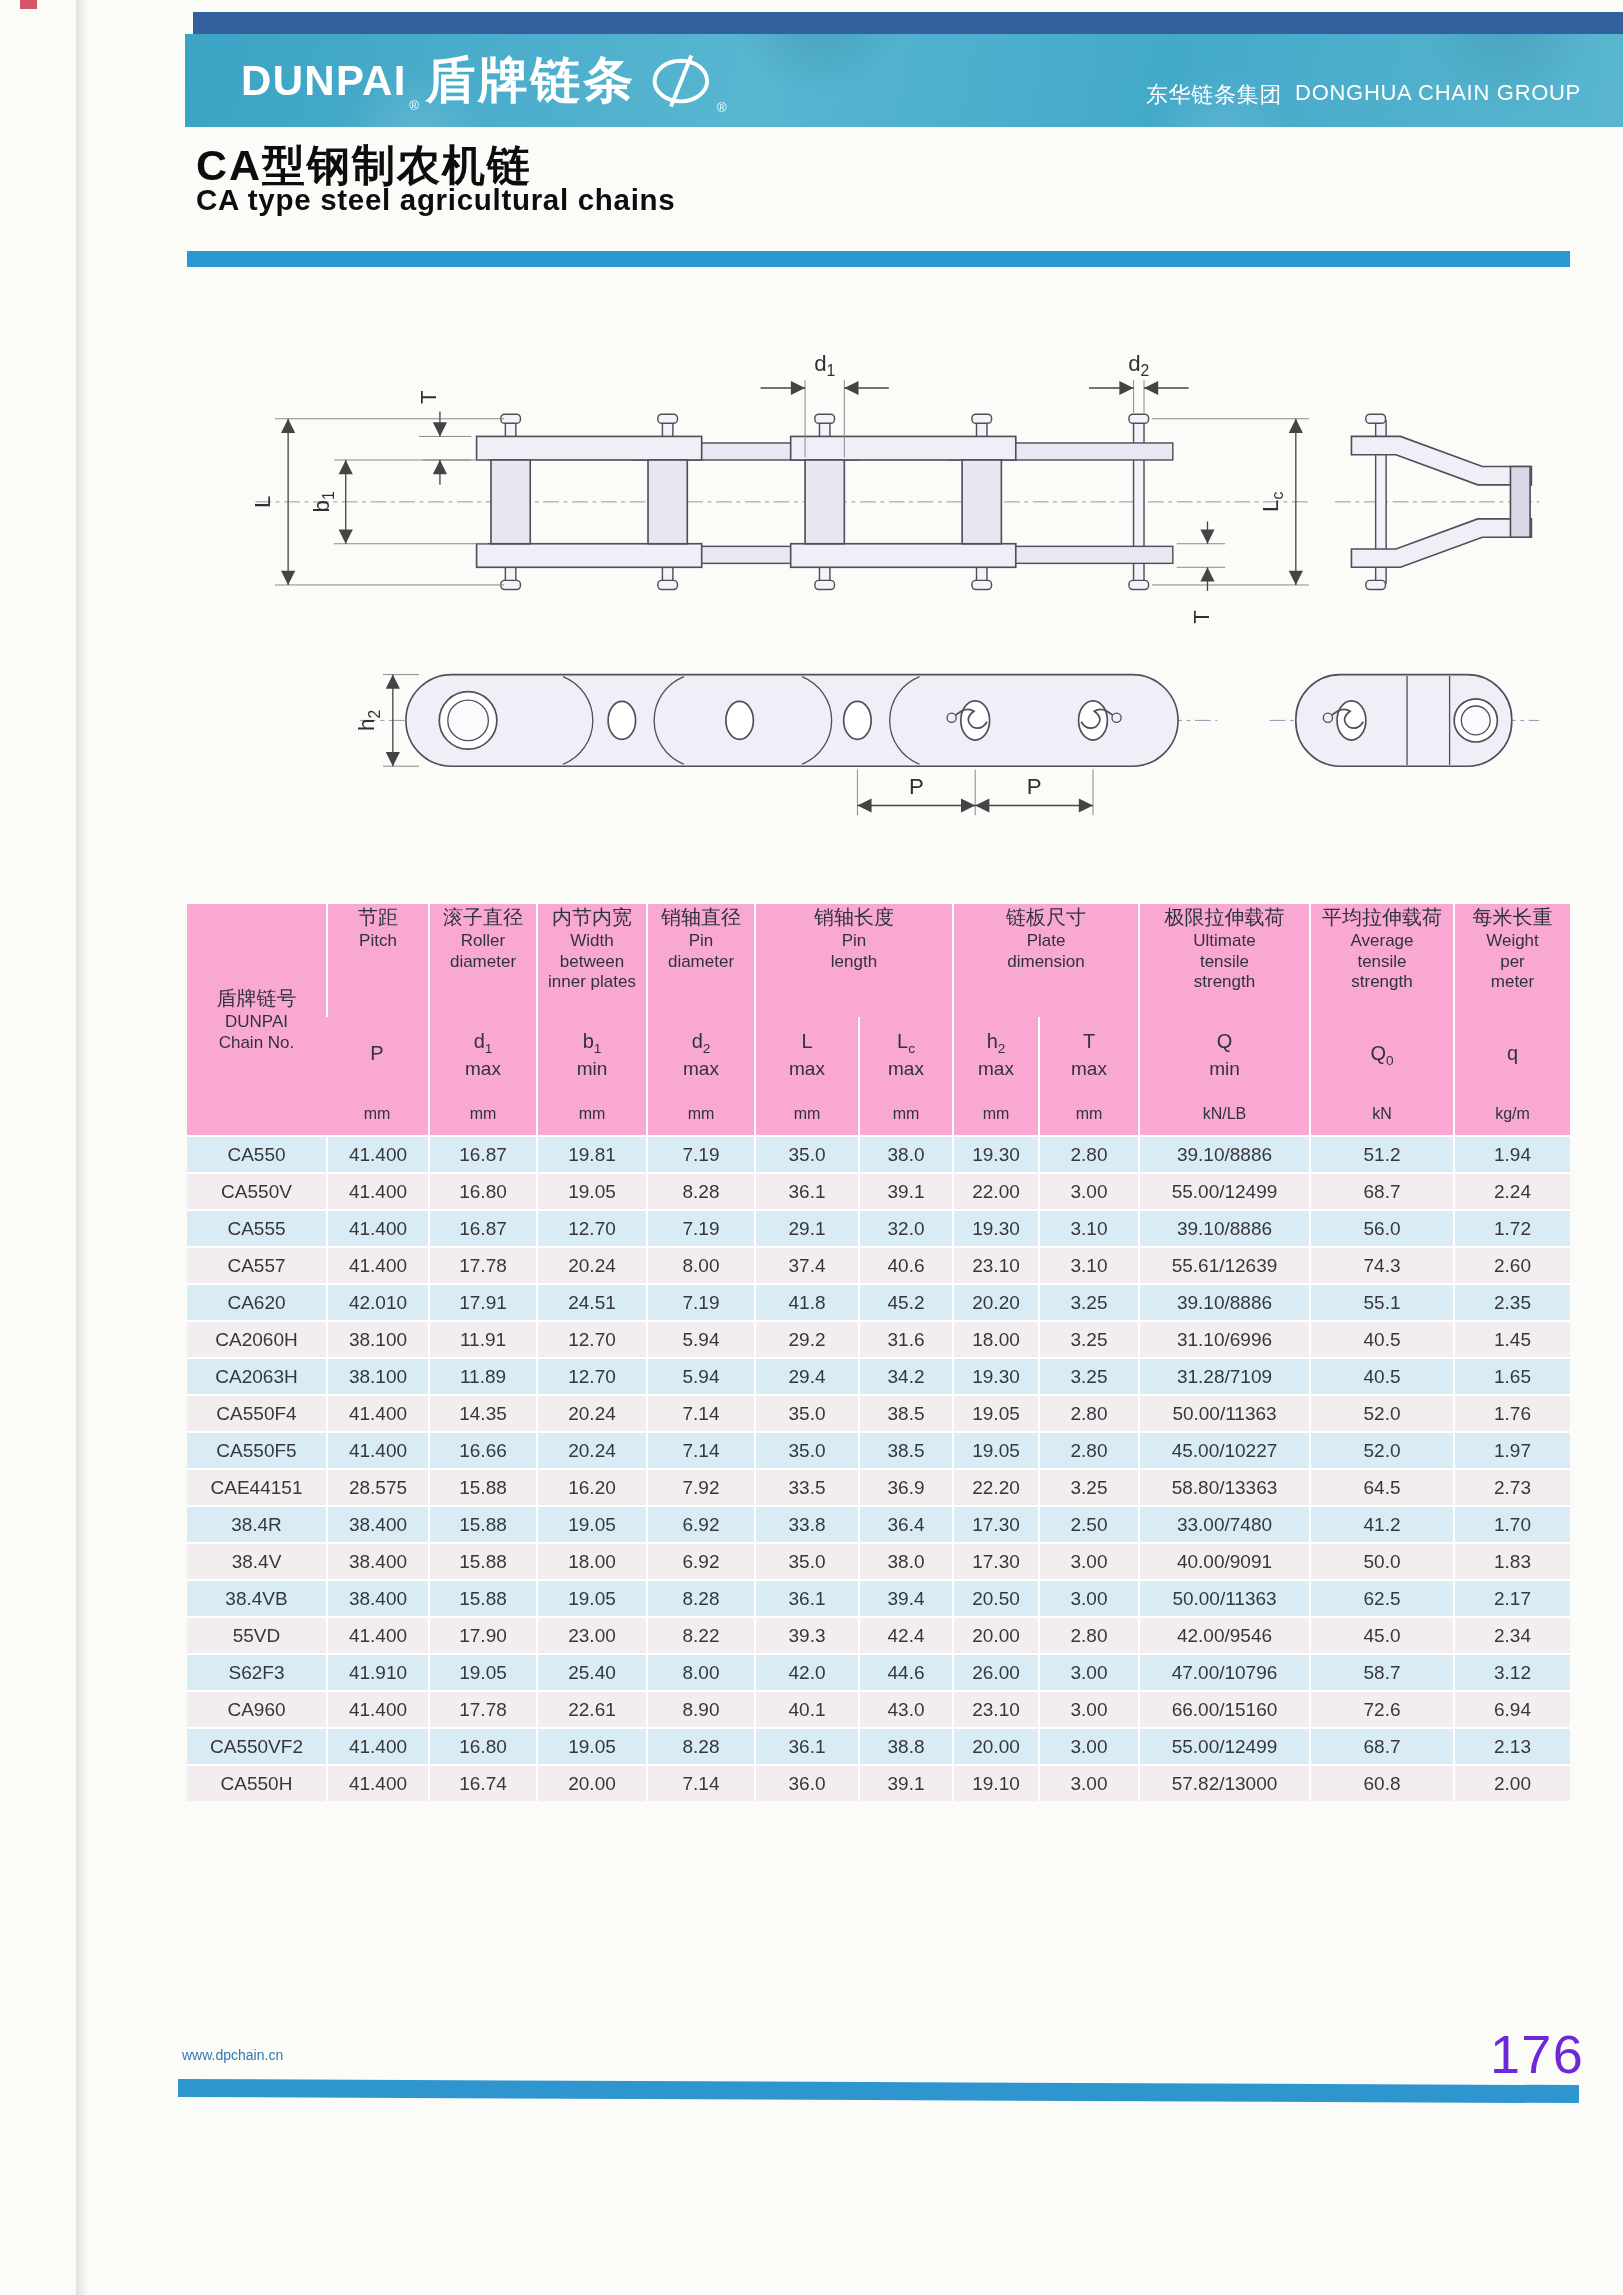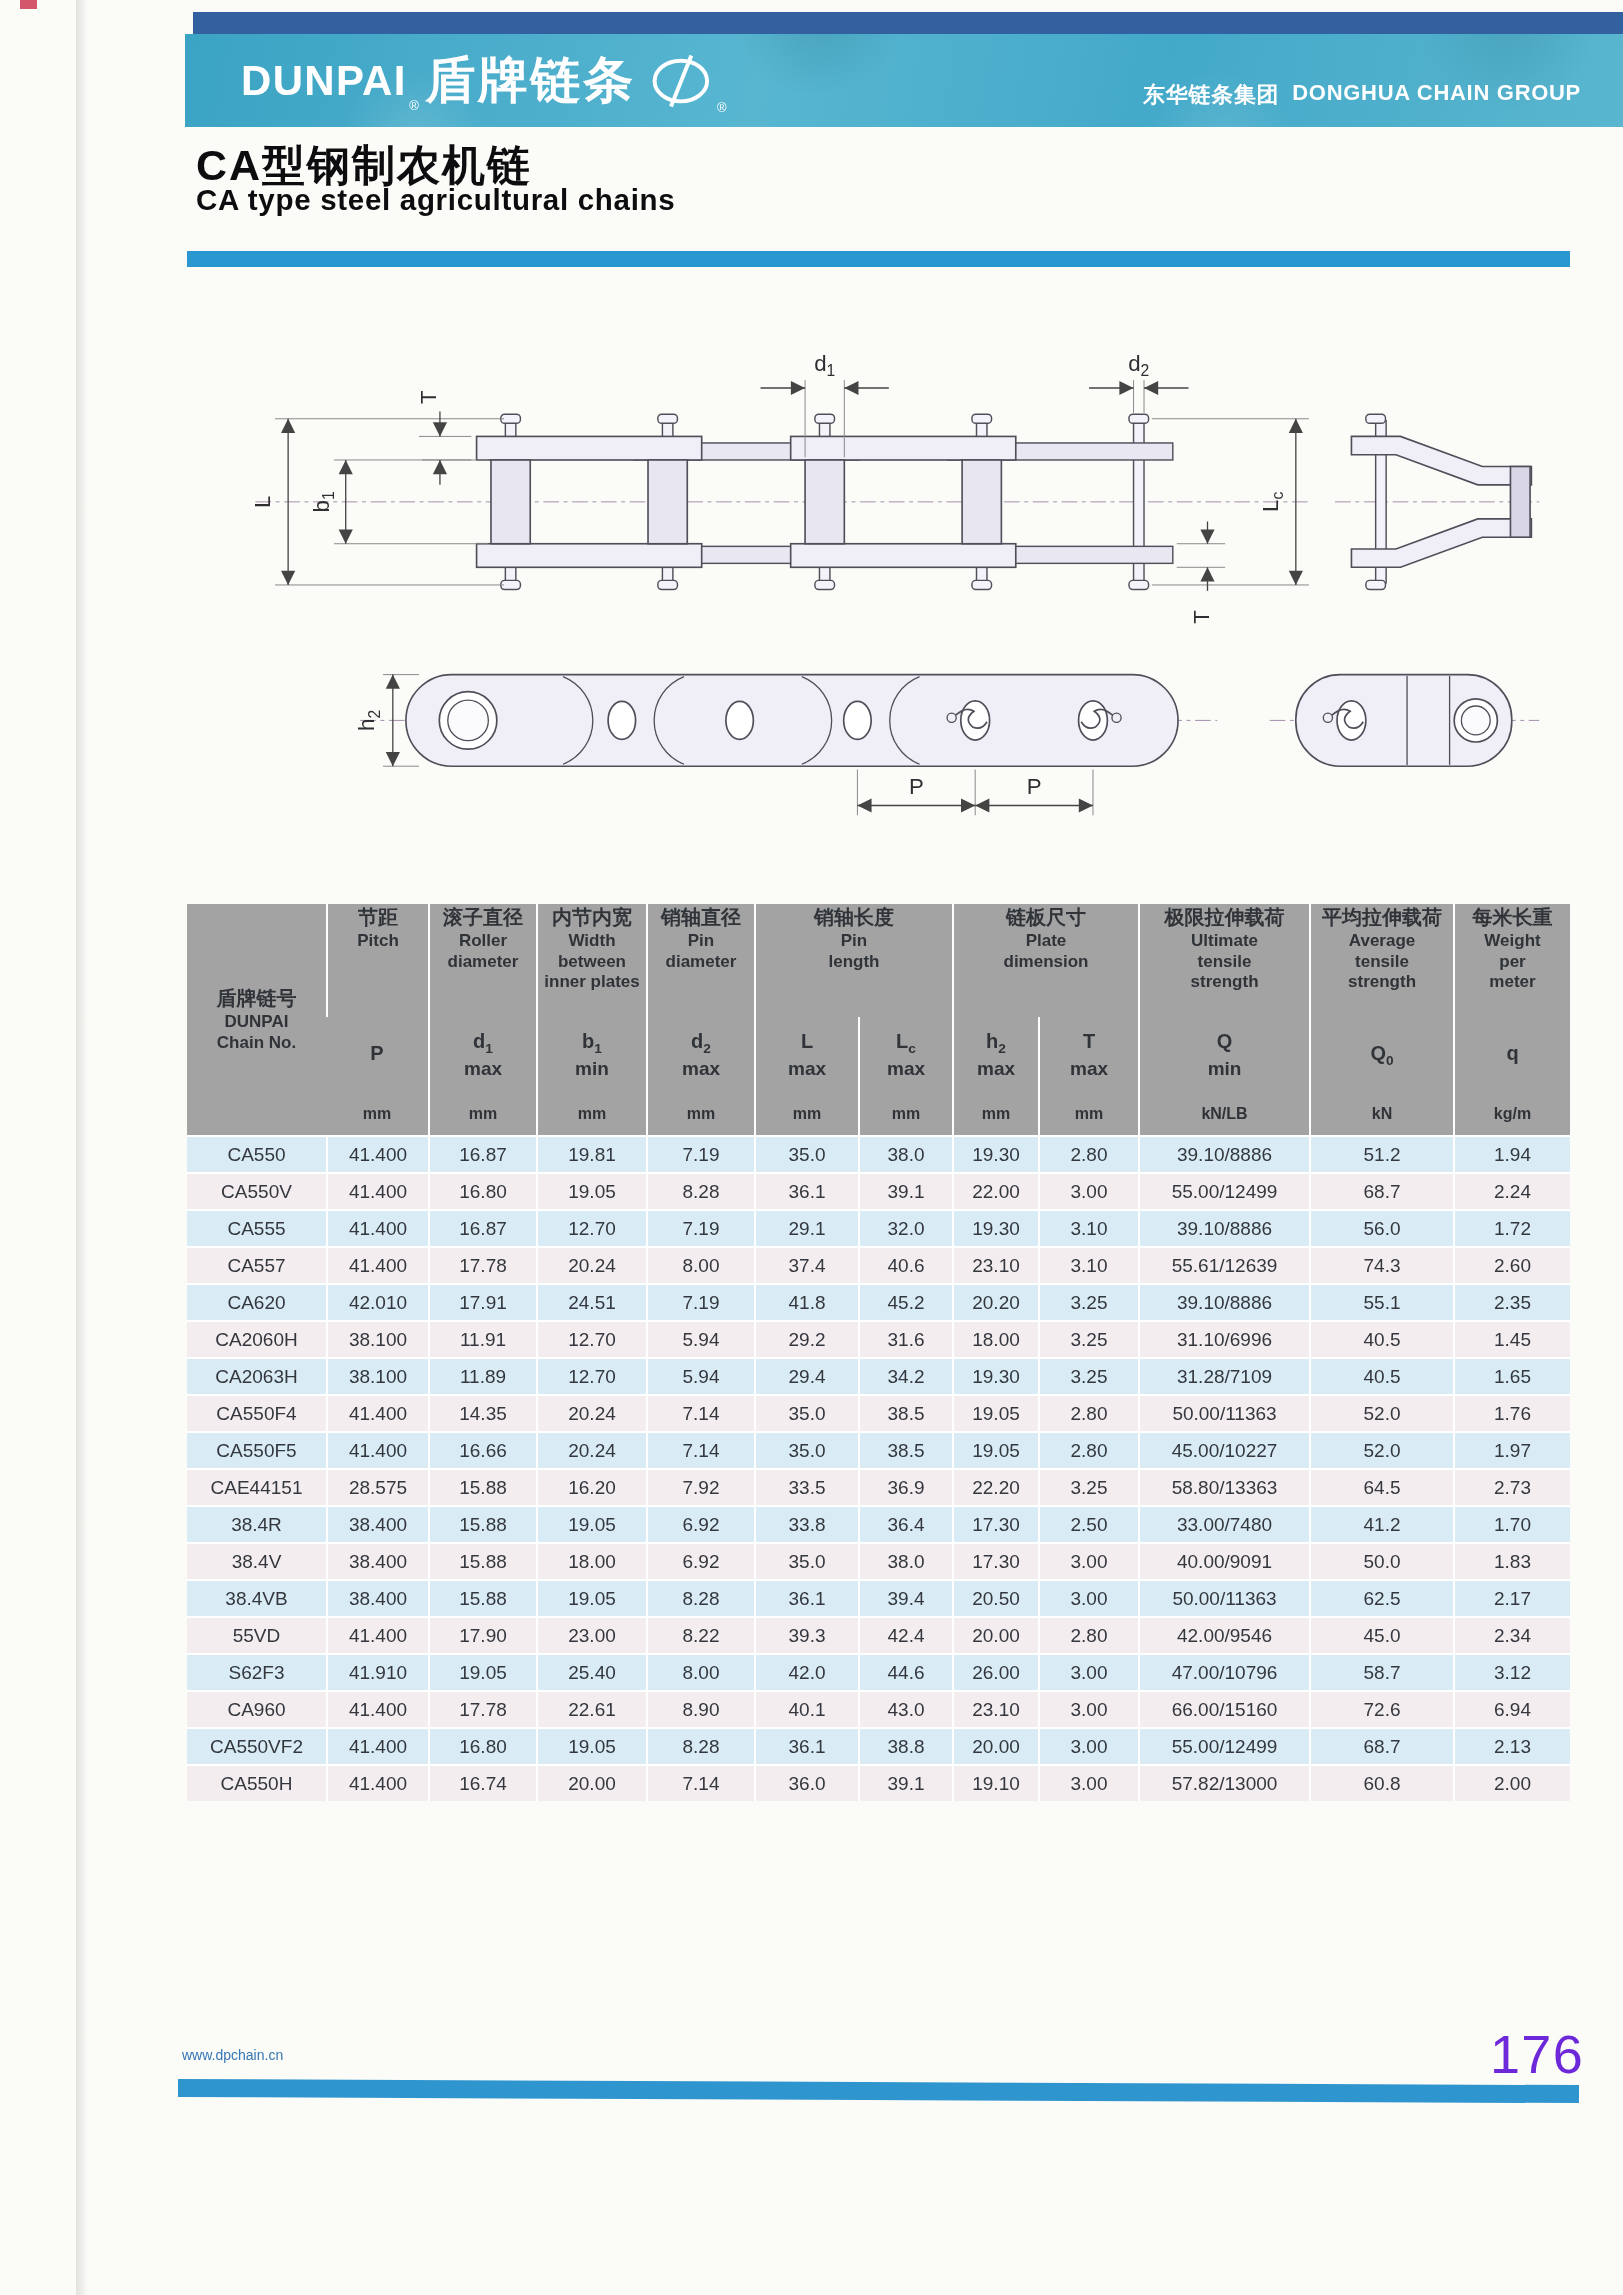--- a/index.html
+++ b/index.html
@@ -26,21 +26,21 @@
       radial-gradient(circle 124px at 72% 118%, rgba(255,255,255,0.12), rgba(255,255,255,0) 60%),
       radial-gradient(circle 151px at 92% -10%, rgba(20,90,110,0.16), rgba(20,90,110,0) 58%),
       linear-gradient(100deg,#3ba3c4 0%,#58b6d1 40%,#43a9c9 68%,#5ab6cf 100%);
   }
   .logo-row{position:absolute;left:56px;top:0;height:93px;display:flex;align-items:center;}
   .logo-en{color:#fff;font-size:42px;font-weight:bold;letter-spacing:1.3px;}
   .logo-reg{color:#fff;font-size:13px;align-self:flex-end;margin:0 6.5px 14.4px 2.6px;}
   .logo-cn{color:#fff;font-size:50px;font-weight:bold;letter-spacing:2.6px;}
   .logo-mark{margin-left:14.4px;display:flex;align-items:center;}
   .logo-reg2{color:#fff;font-size:13px;align-self:flex-end;margin:0 0 11.8px 3.9px;}
-  .group-line{position:absolute;right:42px;bottom:17px;color:#fff;font-weight:bold;font-size:22px;letter-spacing:0.7px;display:flex;gap:13px;}
+  .group-line{position:absolute;right:42px;bottom:17px;color:#fff;font-weight:normal;font-size:22px;letter-spacing:0.7px;display:flex;gap:13px;}
 
   
   .title-cn{left:196px;top:137px;font-size:43px;font-weight:bold;color:#0d0d0f;letter-spacing:2px;}
   .title-en{left:196px;top:183px;font-size:29.5px;font-weight:bold;color:#0d0d0f;letter-spacing:0.7px;}
   .title-rule{left:187px;top:251px;width:1383px;height:16.4px;background:#2a97d0;}
 
   
   .drawing{left:196px;top:282px;width:1349px;height:602px;}
   .pl{fill:#f0eef6;stroke:#4f4f5a;stroke-width:2.5;}
   .pl2{fill:#e9e7f2;stroke:#4f4f5a;stroke-width:2.2;}
@@ -55,21 +55,21 @@
   .dim{stroke:#444;stroke-width:2;}
   .dlab{font:34px "Liberation Sans","DejaVu Sans",sans-serif;fill:#2f2f33;}
   .dsub{font-size:24px;}
   .squig{fill:none;stroke:#4f4f5a;stroke-width:2.6;}
 
   
   .table-wrap{left:187px;top:904px;}
   table.spec{border-collapse:separate;border-spacing:0;table-layout:fixed;width:1383px;}
   table.spec th, table.spec td{box-sizing:border-box;border-left:2px solid #fff;padding:0;}
   table.spec th:first-child, table.spec td:first-child{border-left:none;}
-  thead th{background:#a3a3a3;color:#303439;font-weight:bold;}
+  thead th{background:#f9a8d4;color:#303439;font-weight:normal;}
   .h-row1 th{height:113px;vertical-align:top;padding-top:11.8px;}
   .h-row1 th.c-chain{vertical-align:middle;padding-top:0;}
   .h-row2 th{height:76px;vertical-align:middle;}
   .h-row3 th{height:42px;vertical-align:middle;font-size:16px;}
   thead .cn{font-size:20px;line-height:1.35;text-align:center;}
   thead .en{font-size:17px;line-height:1.22;text-align:center;}
   .sym{font-size:20px;text-align:center;line-height:1.2;}
   .sym sub{font-size:13.7px;}
   .mod{font-size:19px;text-align:center;line-height:1.2;margin-top:1.3px;}
   .mod:empty{display:none;}

